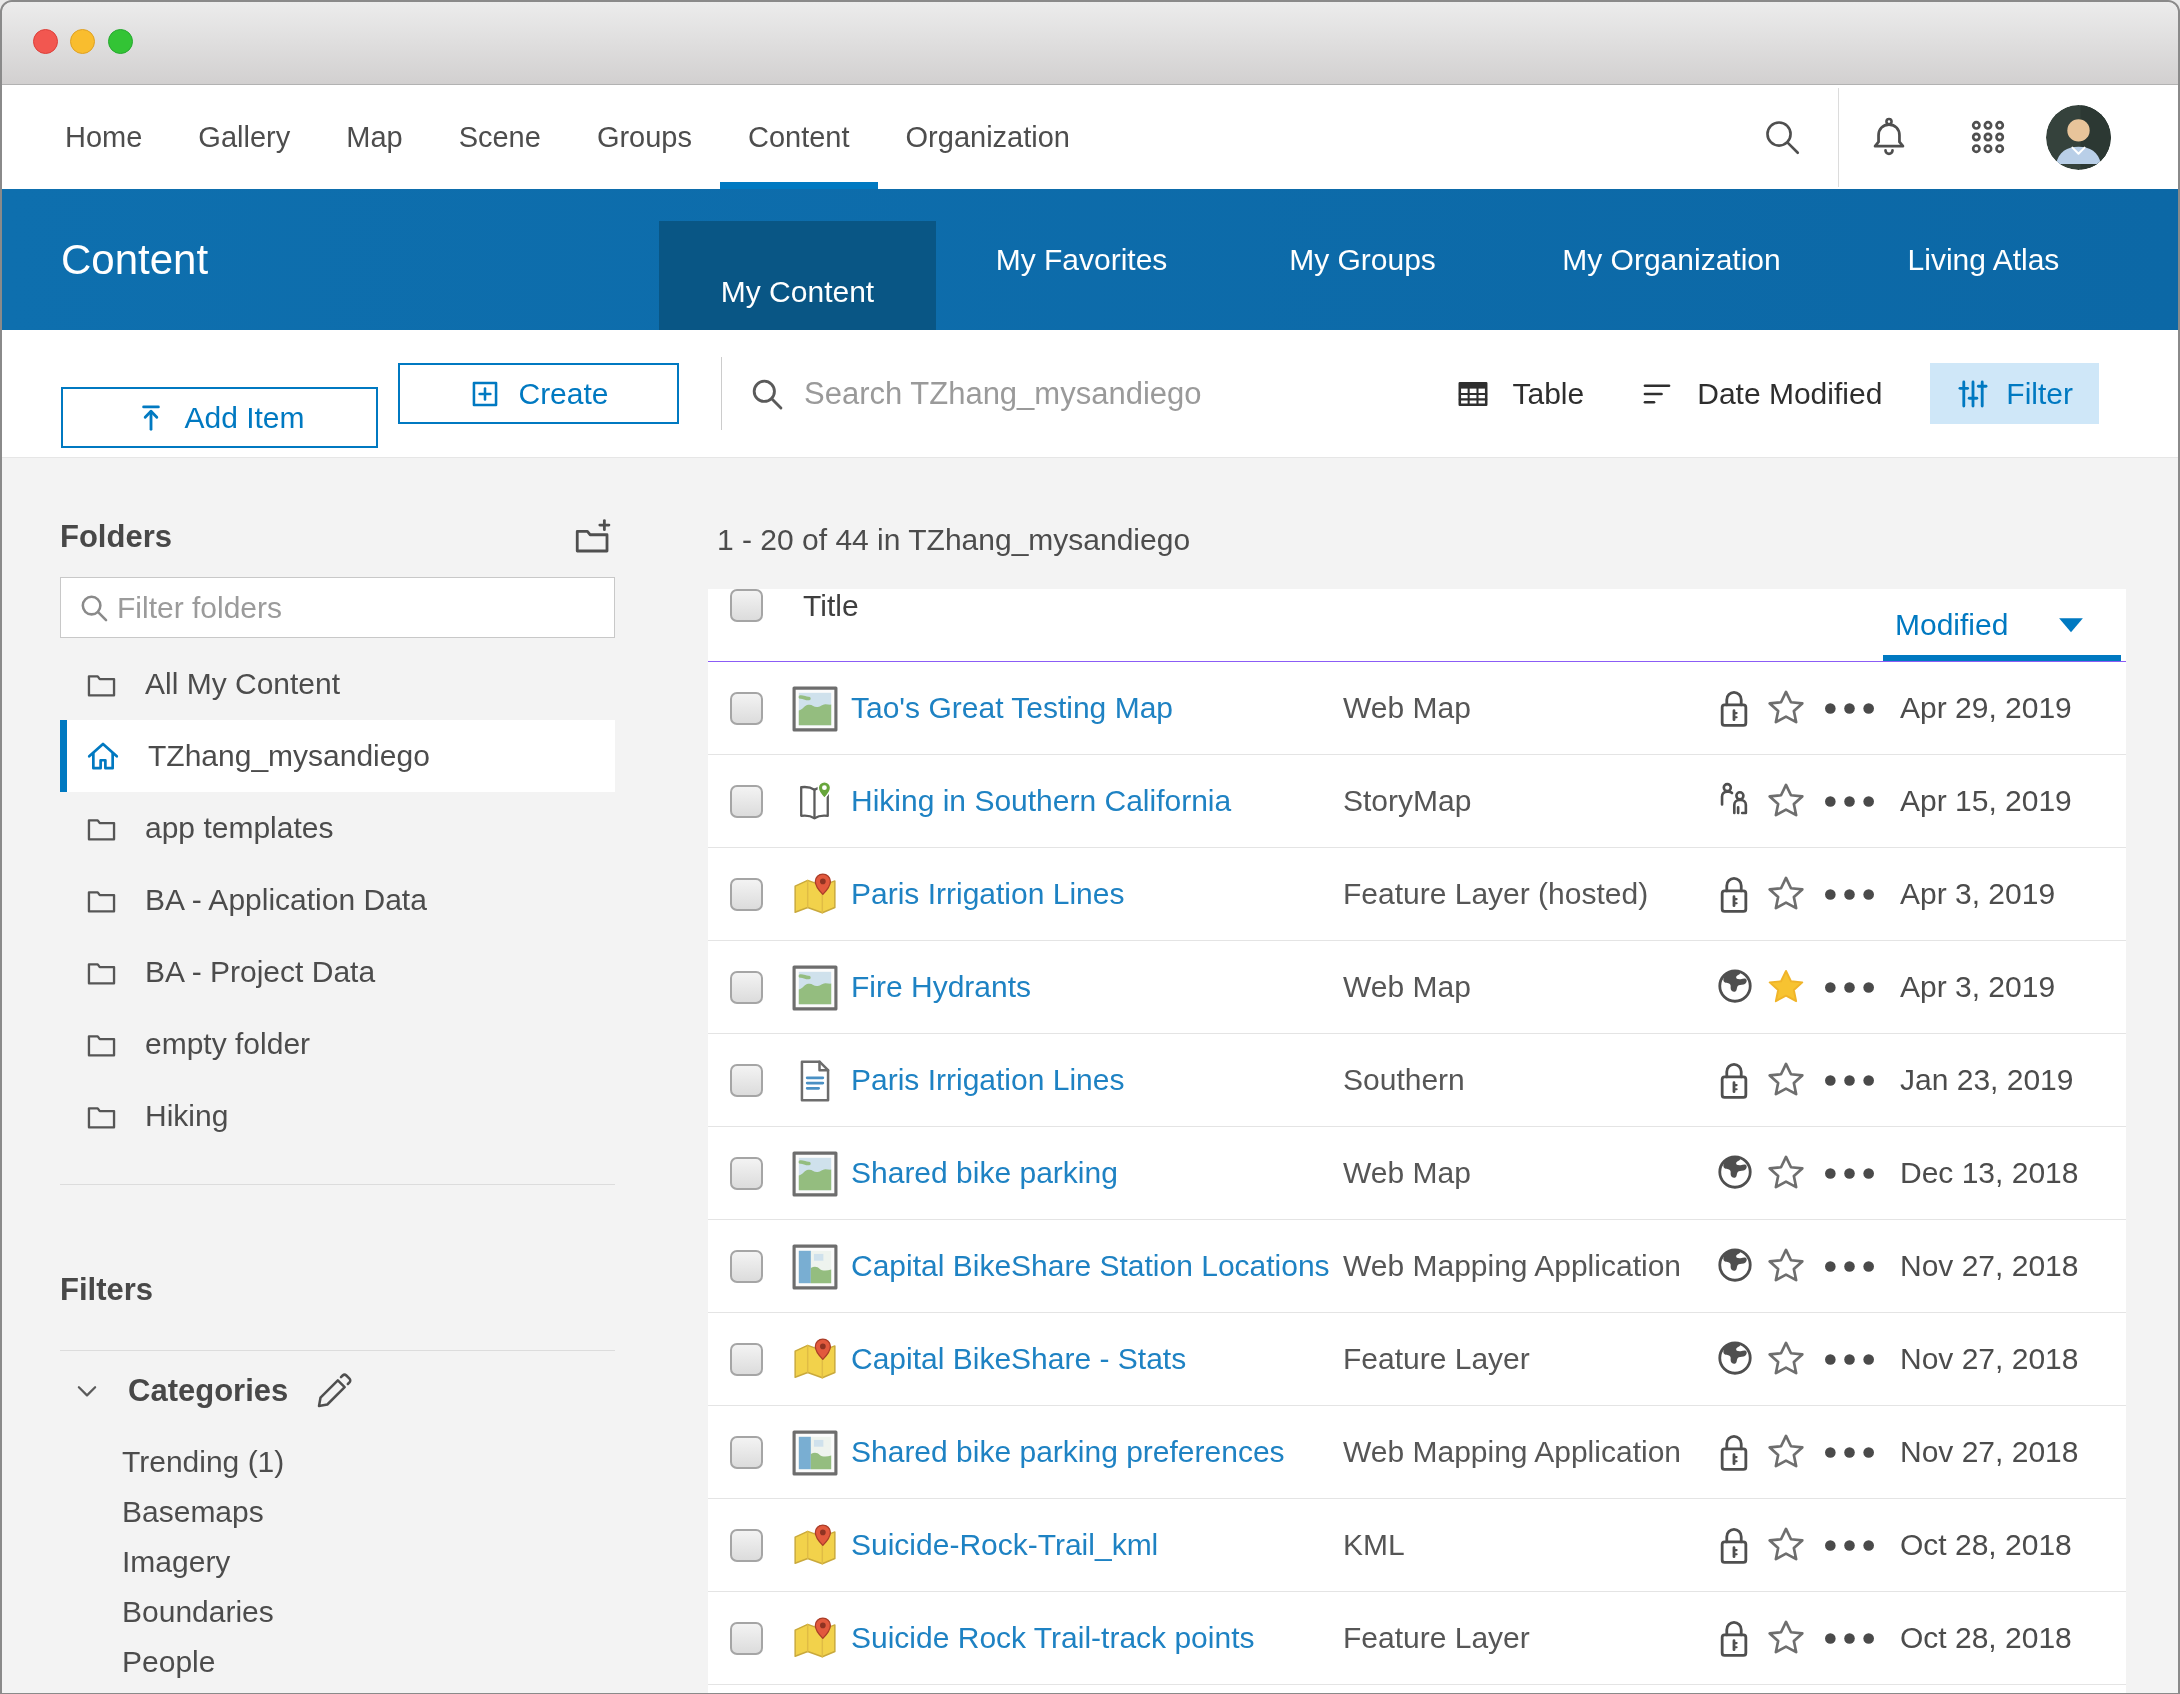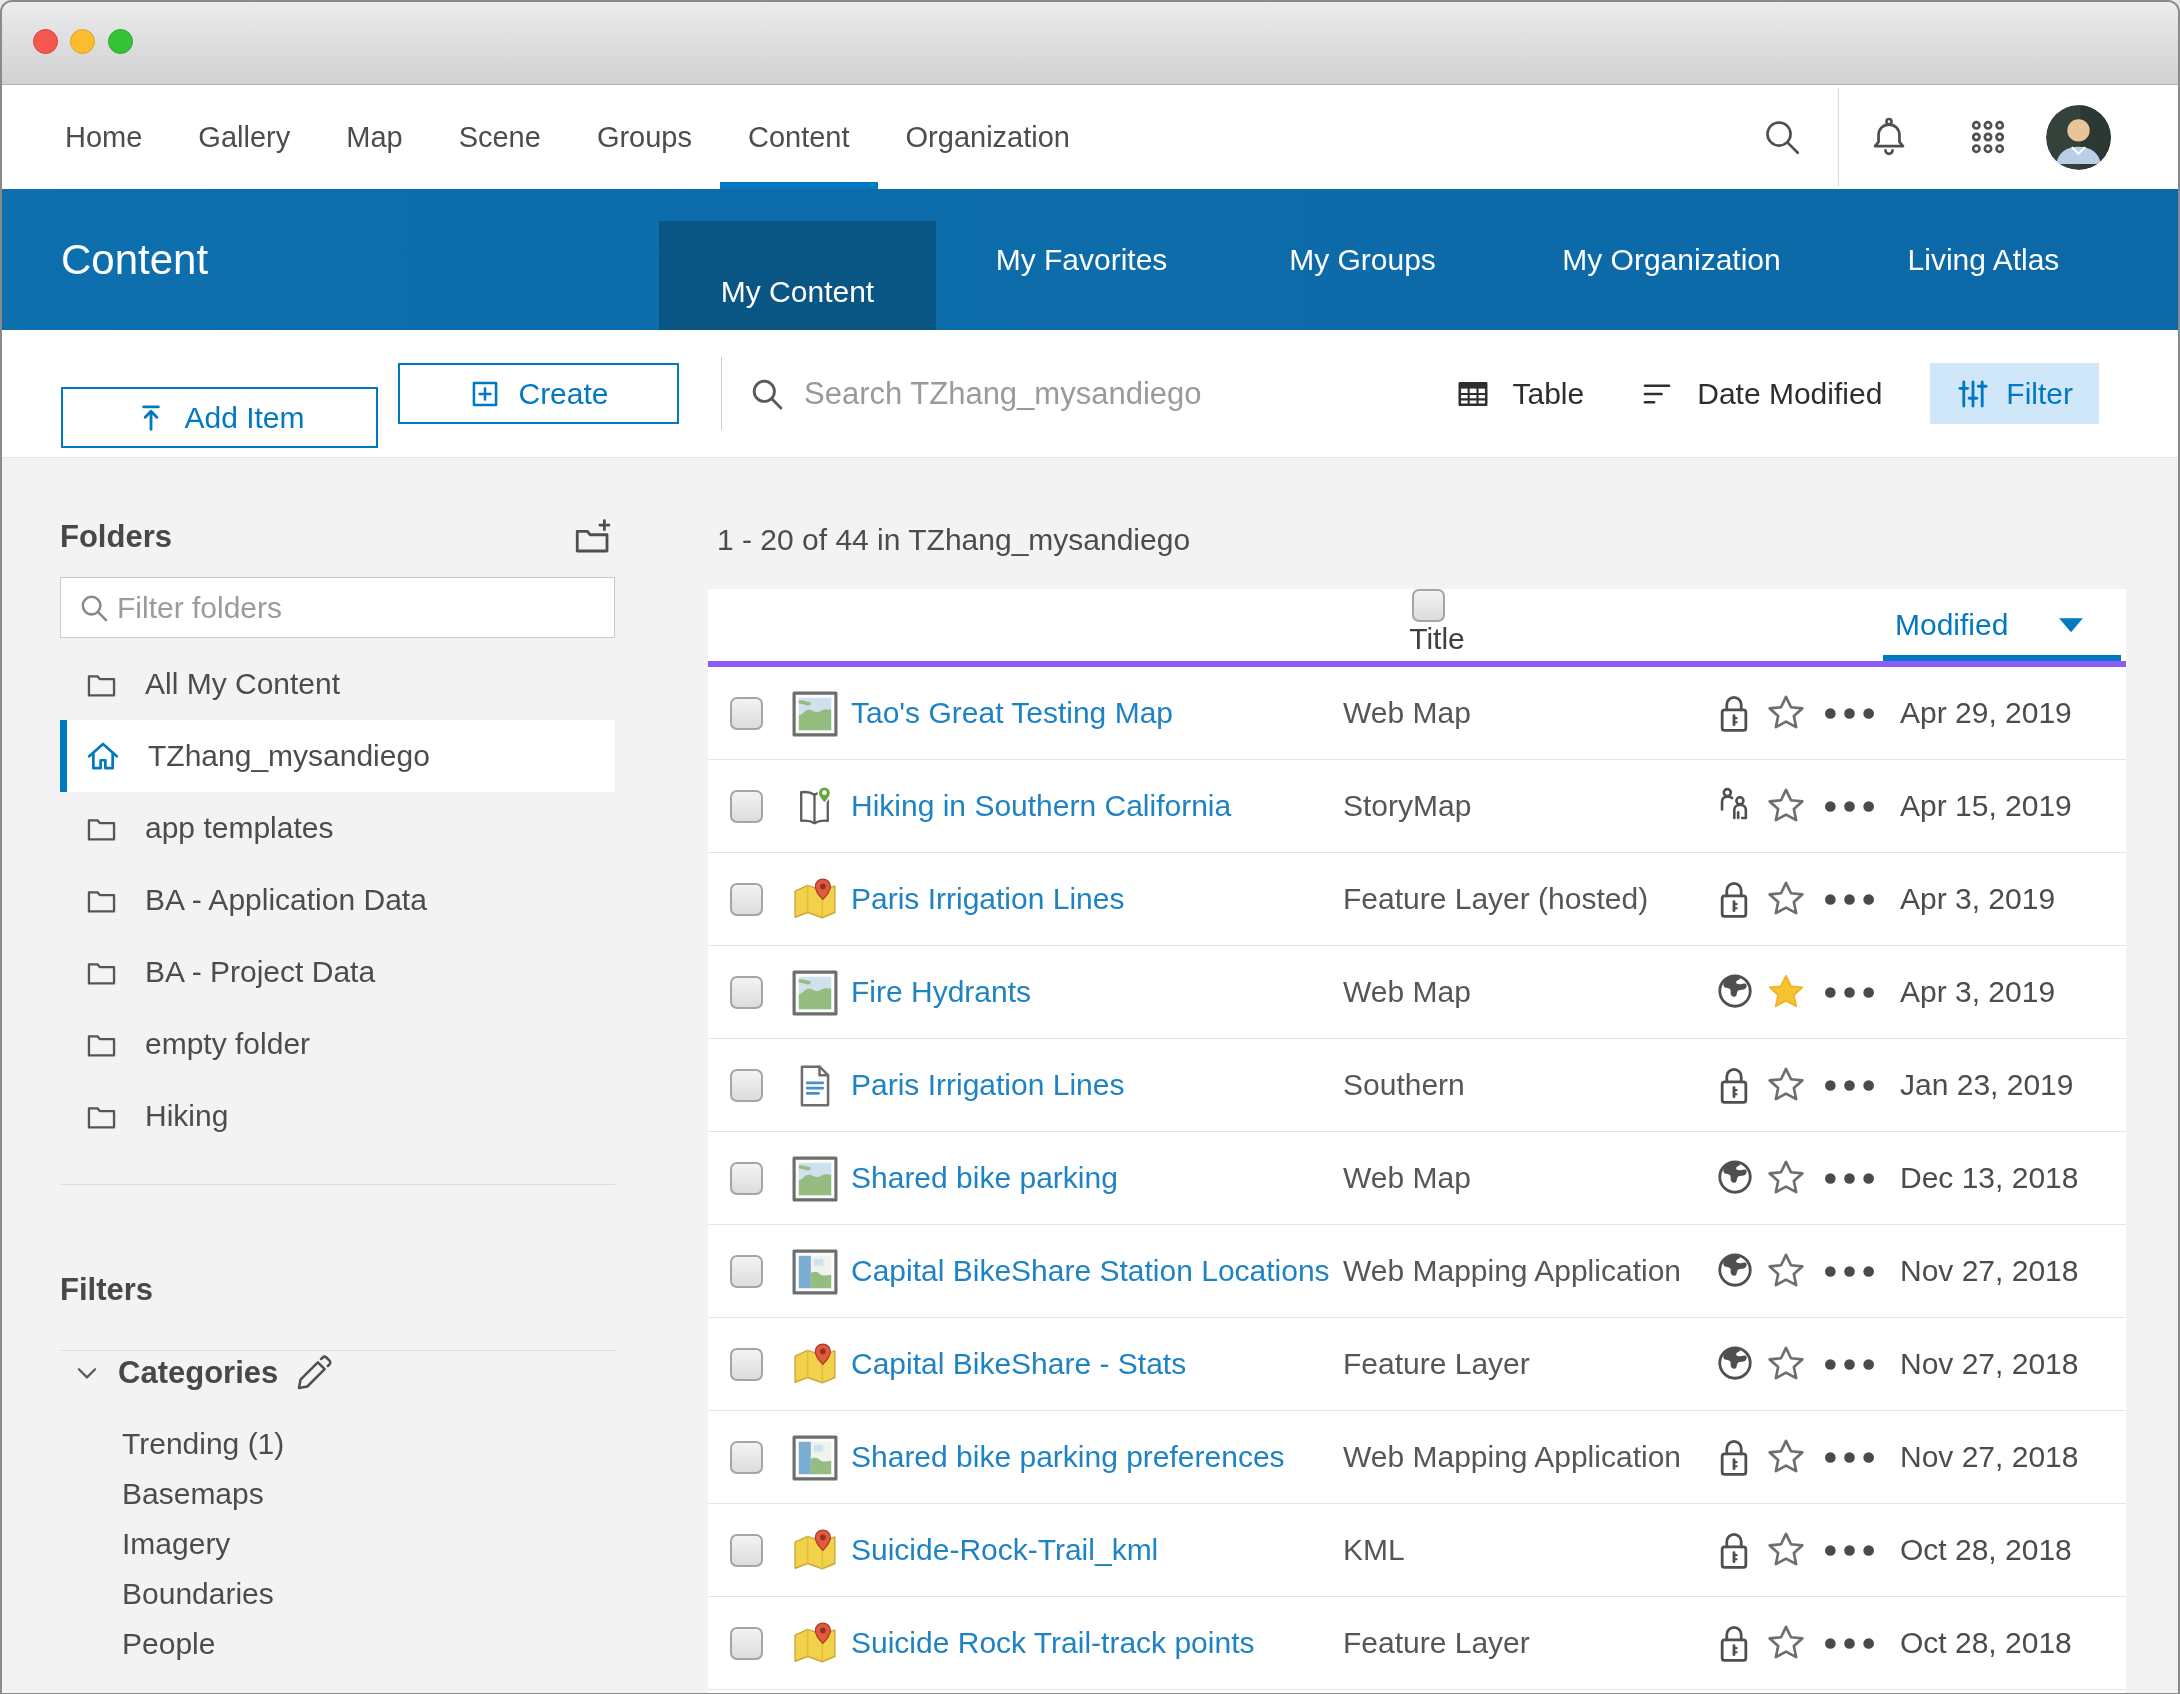--- a/index.html
+++ b/index.html
@@ -59,29 +59,29 @@
   .filter-input input{border:none;outline:none;flex:1;font-size:30px;color:#555;
     font-family:"Liberation Sans",sans-serif;background:transparent;}
   .filter-input input::placeholder{color:#9b9b9b;}
   .folder-list{margin-top:10px;}
   .folder-item{height:72px;width:555px;display:flex;align-items:center;gap:26px;padding-left:24px;
     font-size:30px;color:#4c4c4c;box-sizing:border-box;cursor:pointer;}
   .folder-item.selected{background:#fff;border-left:7px solid #0079c1;padding-left:17px;}
   .side-divider{width:555px;height:1px;background:#dcdcdc;margin-top:32px;}
   .filters-title{margin-top:87px;}
   .side-divider.second{margin-top:42px;}
-  .cat-head{display:flex;align-items:center;gap:14px;padding-left:10px;}
+  .cat-head{display:flex;align-items:center;gap:24px;margin-top:18px;padding-left:10px;}
   .cat-label{font-size:31px;font-weight:700;color:#484848;}
   .cat-list{margin-top:24px;}
   .cat-item{height:50px;line-height:50px;padding-left:62px;font-size:30px;color:#4c4c4c;cursor:pointer;}
   
   .main{flex:1;position:relative;}
   .count{position:absolute;left:9px;top:65px;font-size:30px;color:#4c4c4c;}
   .table{position:absolute;left:0;top:131px;bottom:0;width:1418px;background:#fff;overflow:hidden;}
-  .thead{height:72px;display:flex;align-items:center;border-bottom:6px solid #8b5cf6;position:relative;flex-direction:column;}
+  .thead{height:72px;display:flex;border-bottom:1px solid #8b5cf6;position:relative;}
   .checkbox{width:33px;height:33px;border:2px solid #a5a5a5;border-radius:7px;
     background:linear-gradient(#f3f3f3,#dcdcdc);box-sizing:border-box;margin-left:22px;cursor:pointer;flex:none;}
   .th-title{margin-left:40px;font-size:30px;color:#3f3f3f;}
   .th-modified{position:absolute;left:1187px;top:0;height:72px;display:flex;align-items:center;gap:44px;
     font-size:30px;color:#0079c1;cursor:pointer;}
   .sort-underline{position:absolute;left:1175px;bottom:0;width:238px;height:6px;background:#0079c1;}
   .row{height:92px;border-bottom:1px solid #e4e4e4;position:relative;display:flex;align-items:center;}
   .row .type-icon{position:absolute;left:84px;top:24px;width:46px;height:46px;}
   .row .title{position:absolute;left:143px;top:0;height:92px;line-height:92px;font-size:30px;
     color:#1e82c3;cursor:pointer;white-space:nowrap;}

